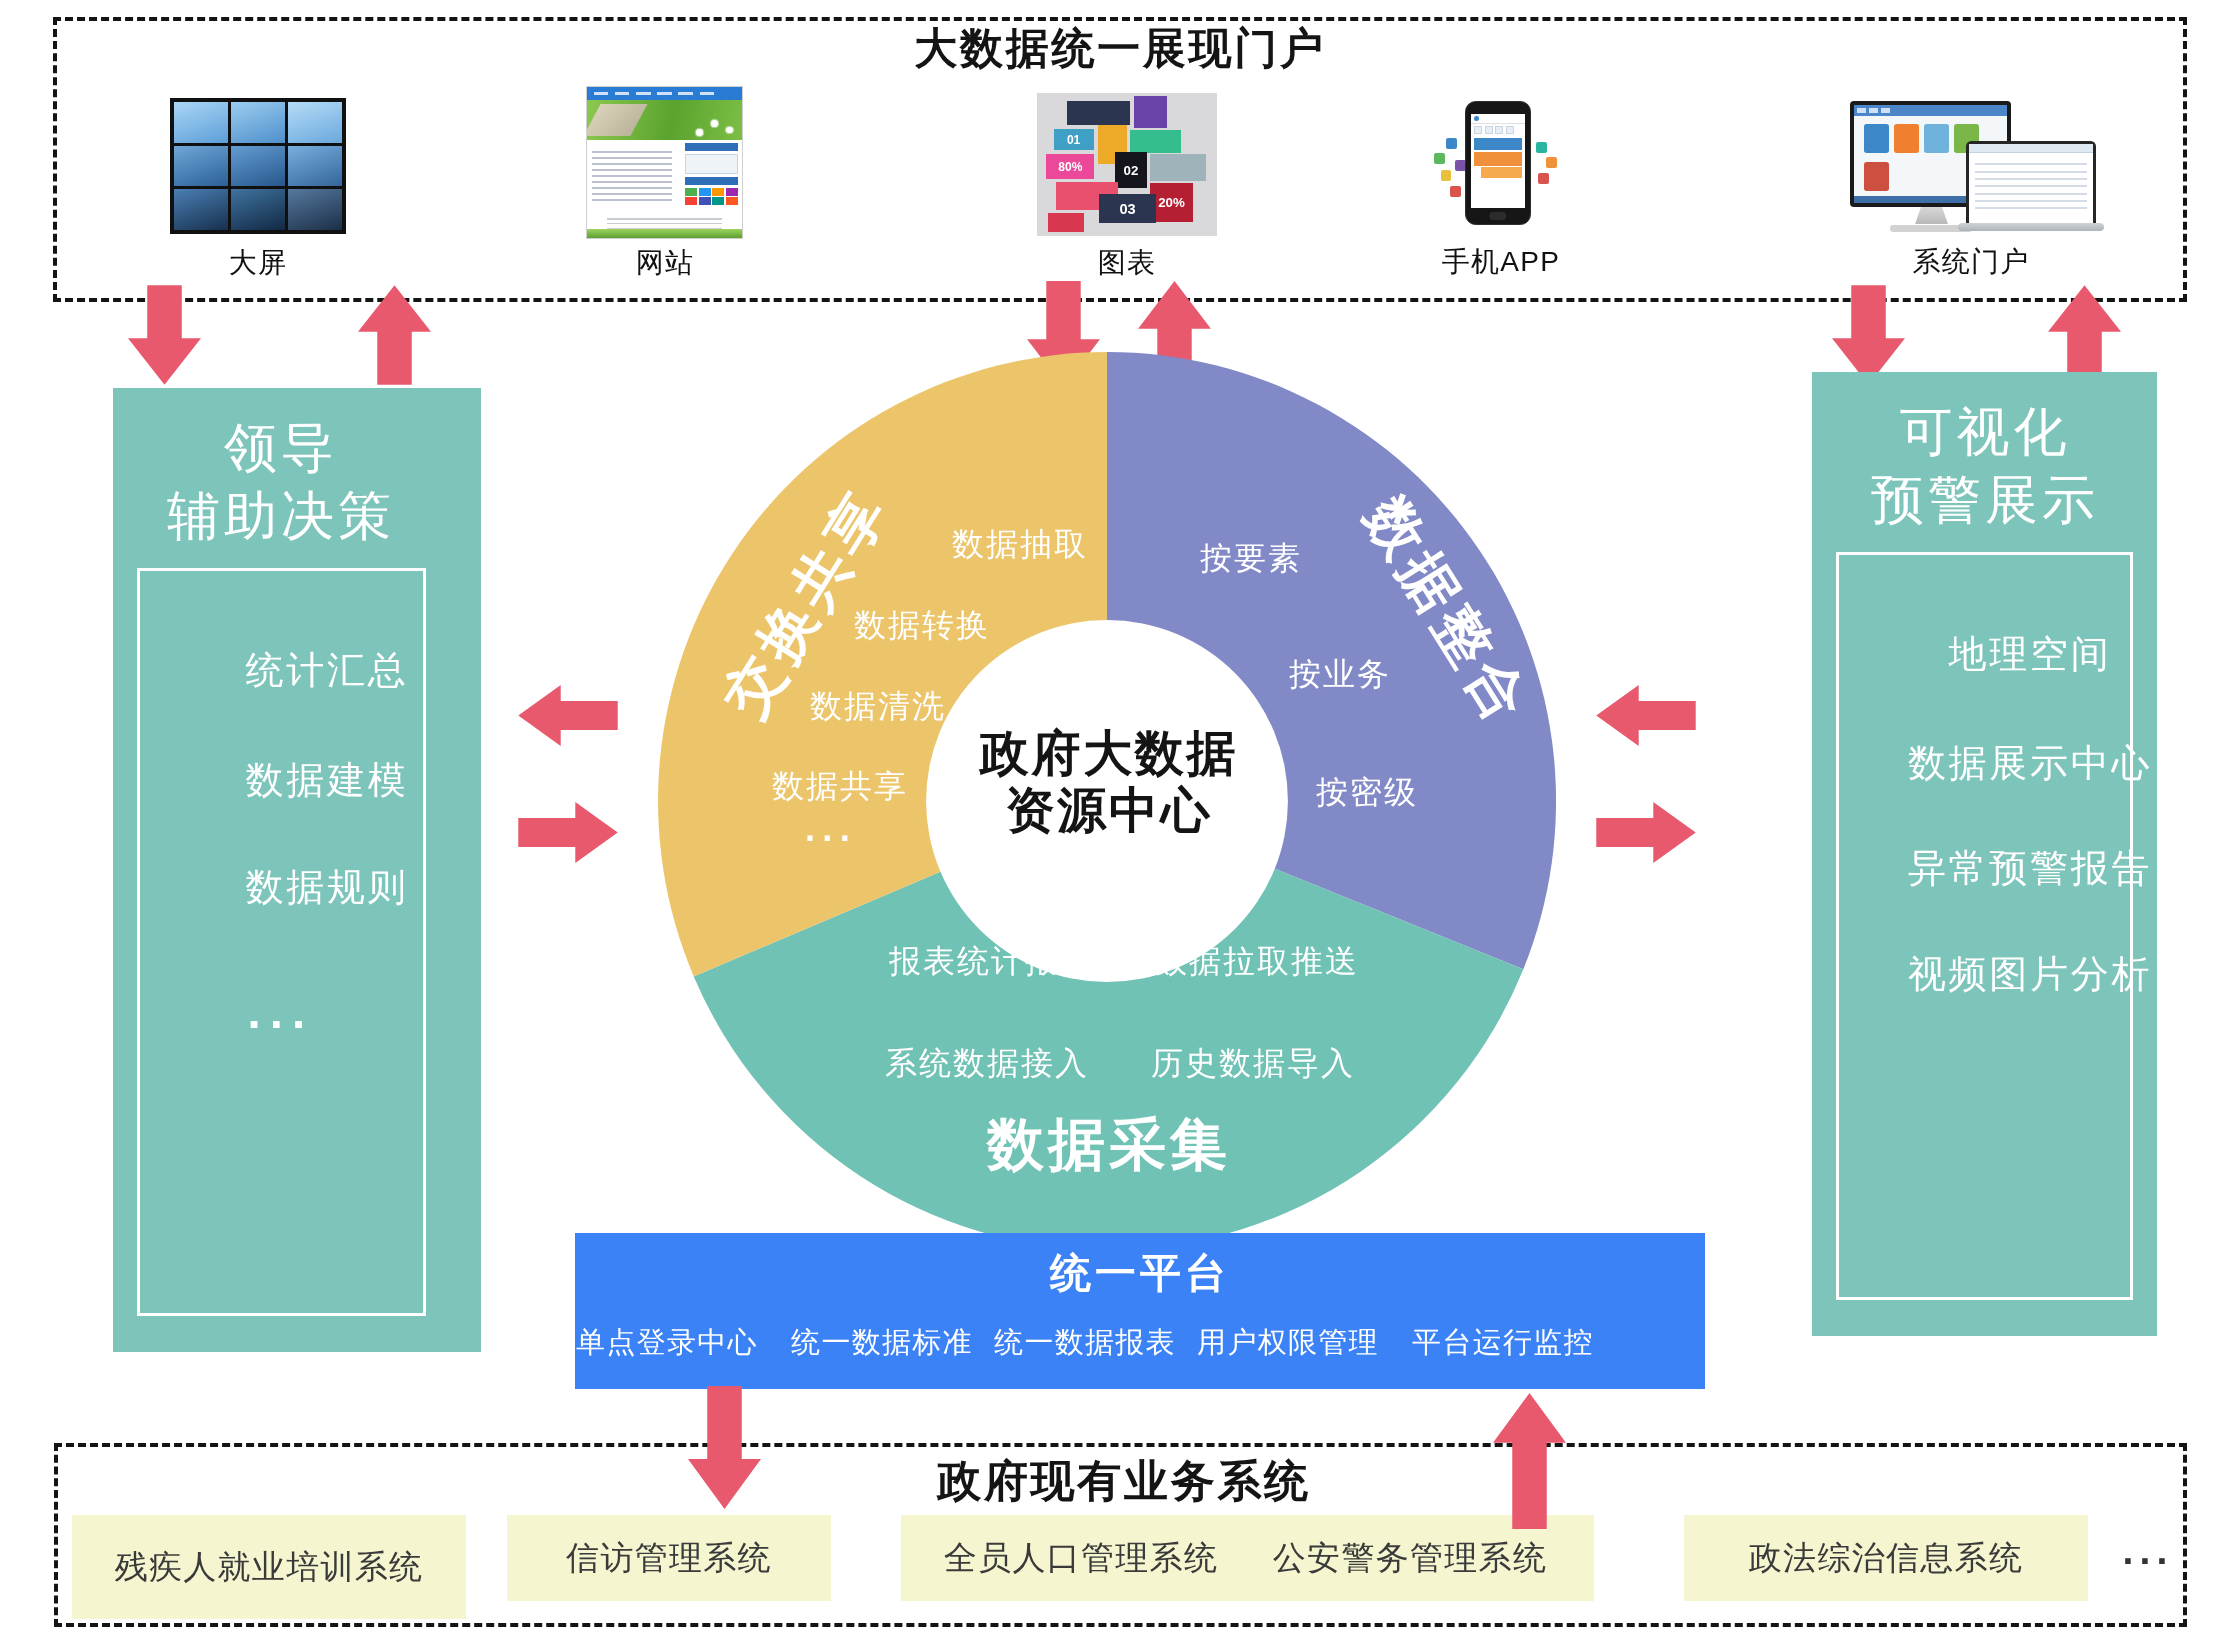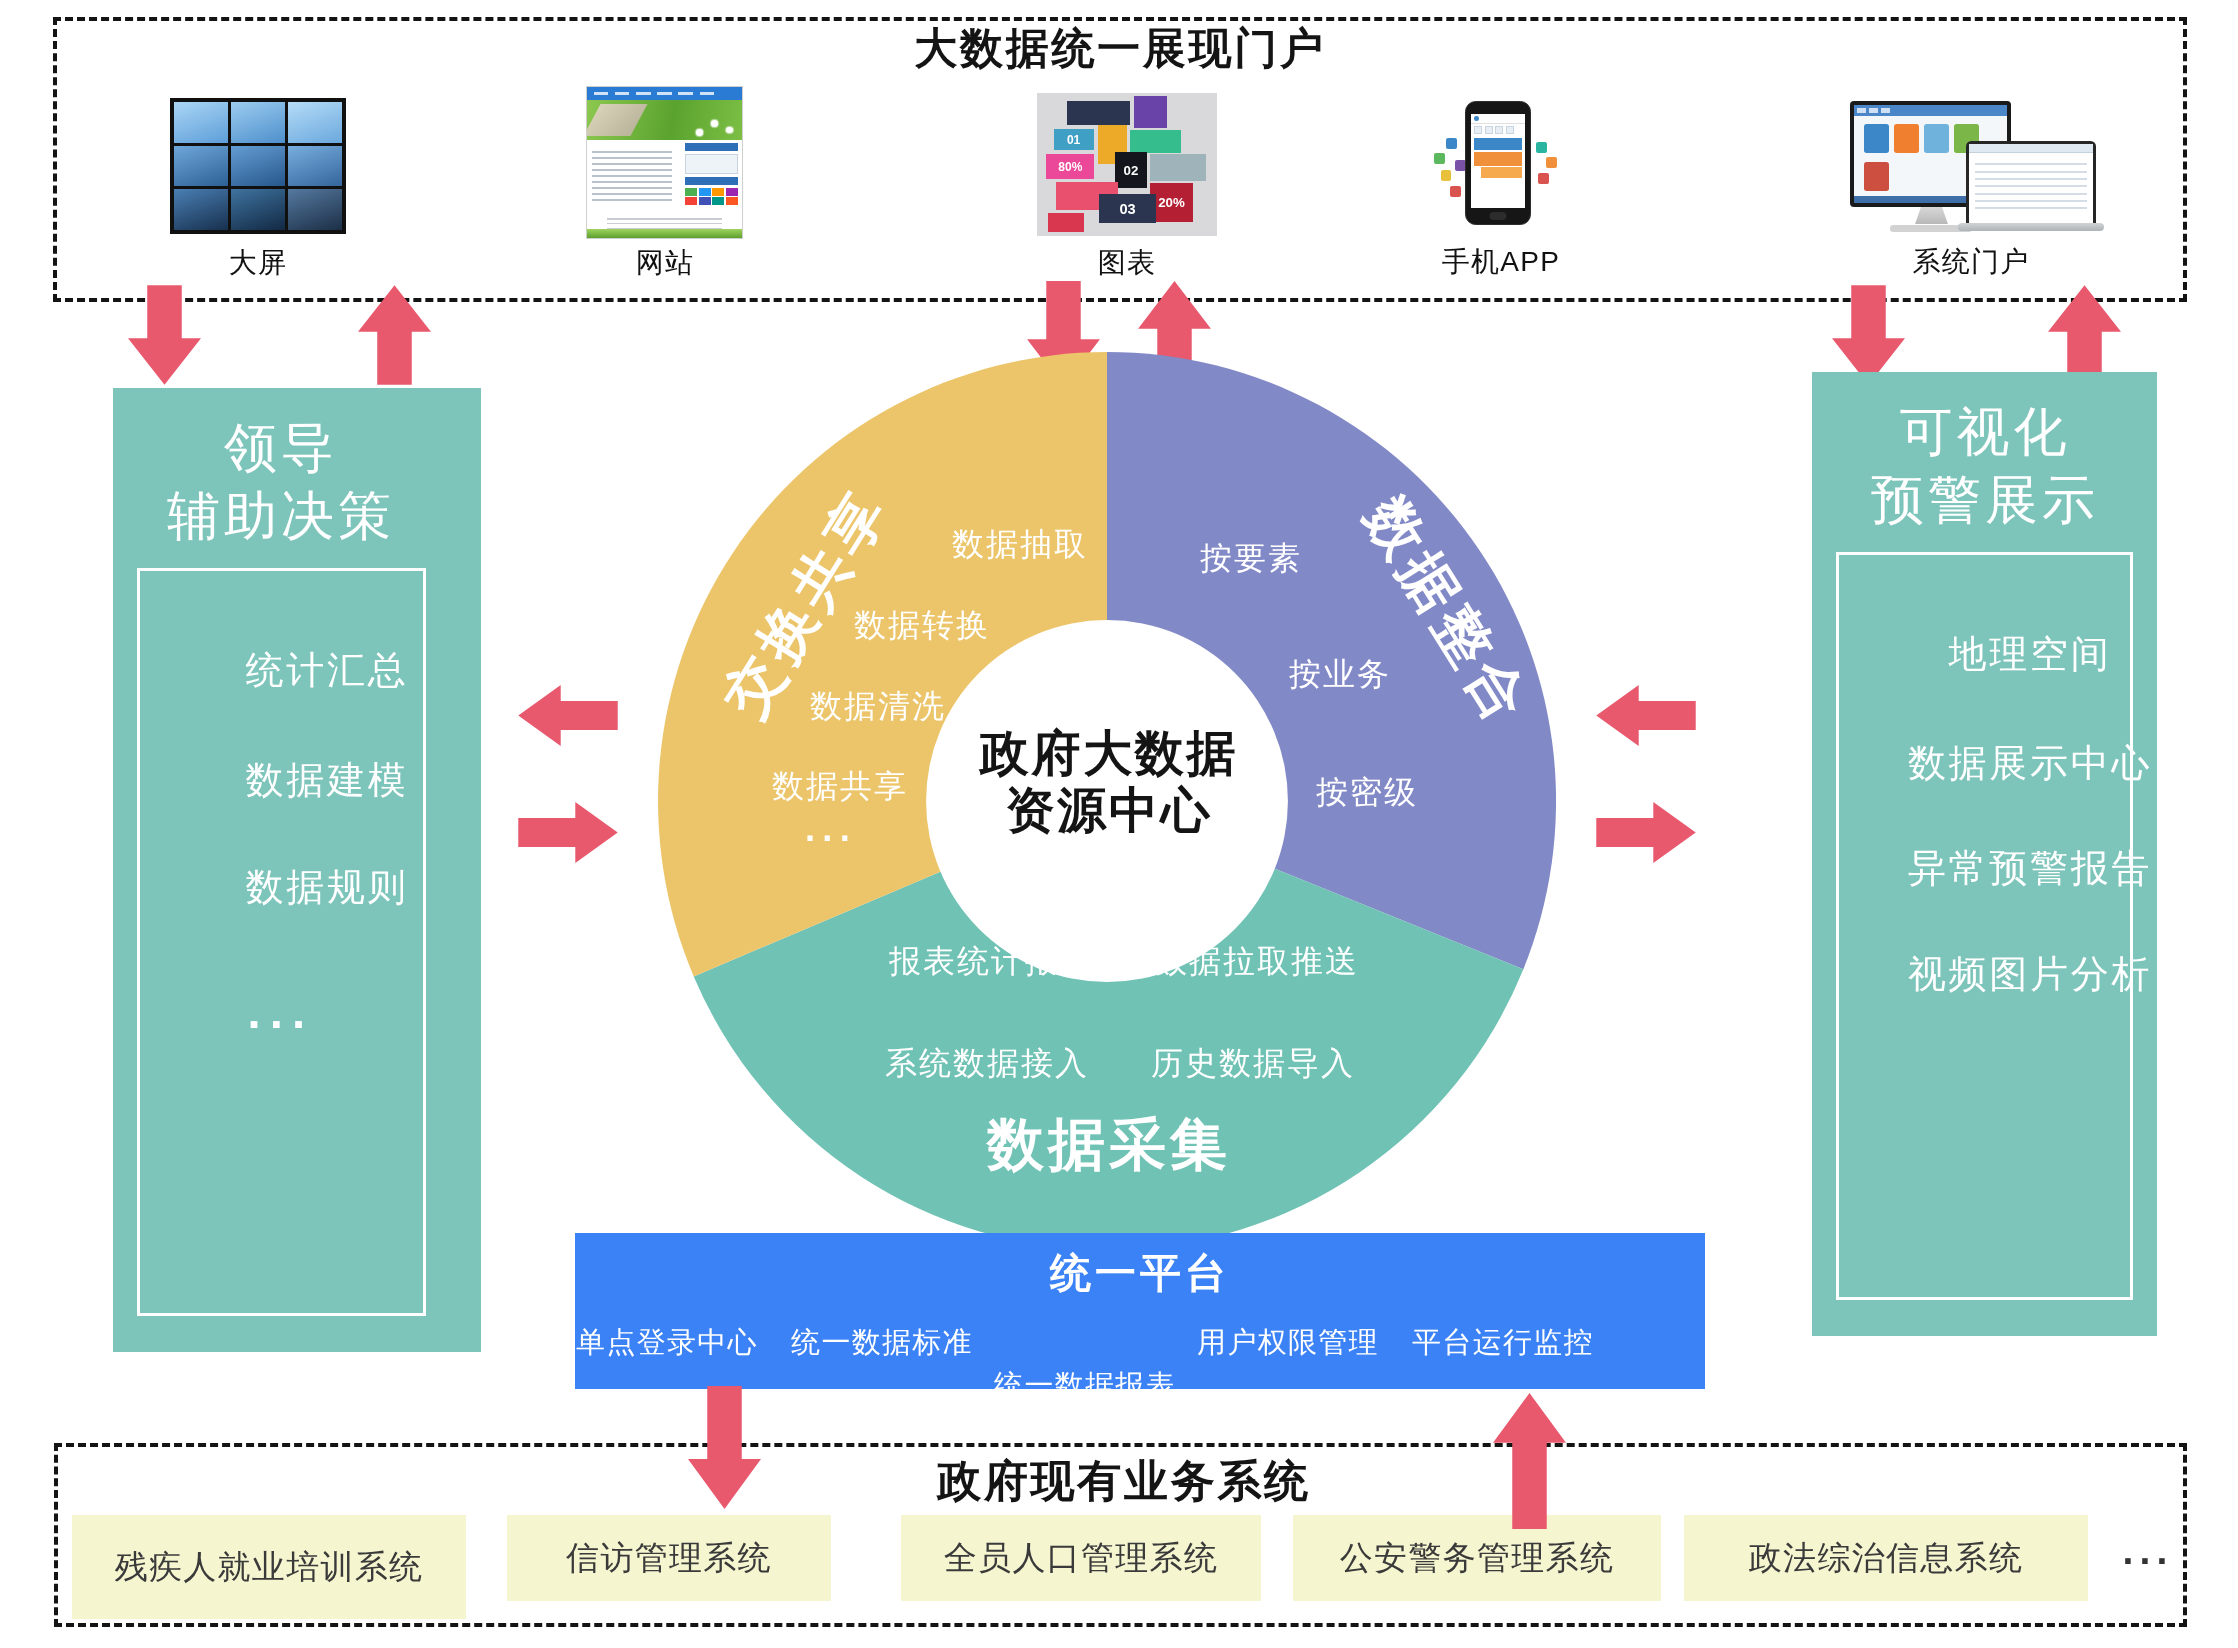--- a/index.html
+++ b/index.html
@@ -292,21 +292,21 @@
   <div class="ctr seg-small" style="left:987px;top:1064px;">系统数据接入</div>
   <div class="ctr seg-small" style="left:1253px;top:1064px;">历史数据导入</div>
 
   <div class="ctr donut-center-txt" style="left:1109px;top:753px;">政府大数据</div>
   <div class="ctr donut-center-txt" style="left:1109px;top:810px;">资源中心</div>
 
   <div class="platform" style="left:575px;top:1233px;width:1130px;height:156px;">
     <div class="ctr platform-title" style="left:565px;top:40px;">统一平台</div>
     <div class="ctr platform-item" style="left:92px;top:110px;">单点登录中心</div>
     <div class="ctr platform-item" style="left:307px;top:110px;">统一数据标准</div>
-    <div class="ctr platform-item" style="left:510px;top:110px;margin-top:43px;">统一数据报表</div>
+    <div class="ctr platform-item" style="left:510px;top:110px;">统一数据报表</div>
     <div class="ctr platform-item" style="left:713px;top:110px;">用户权限管理</div>
     <div class="ctr platform-item" style="left:928px;top:110px;">平台运行监控</div>
   </div>
 
   <svg class="arrow" style="left:688px;top:1386px;z-index:5;" width="73" height="123" viewBox="0 0 110 185">
       <polygon points="29,0 81,0 81,110 110,110 55,185 0,110 29,110" fill="#e8596e"></polygon>
     </svg>
   <svg class="arrow" style="left:1493px;top:1393px;z-index:5;" width="73" height="136" viewBox="0 0 110 205">
       <polygon points="29,205 81,205 81,75 110,75 55,0 0,75 29,75" fill="#e8596e"></polygon>
     </svg>
@@ -316,21 +316,21 @@
 
   <div class="sys-box" style="left:72px;top:1515px;width:394px;height:104px;">
       <span>残疾人就业培训系统</span>
     </div>
   <div class="sys-box" style="left:507px;top:1515px;width:324px;height:86px;">
       <span>信访管理系统</span>
     </div>
   <div class="sys-box" style="left:901px;top:1515px;width:360px;height:86px;">
       <span>全员人口管理系统</span>
     </div>
-  <div class="sys-box" style="left:1293px;top:1515px;width:368px;height:86px;">
+  <div class="sys-box" style="left:1226px;top:1515px;width:368px;height:86px;">
       <span>公安警务管理系统</span>
     </div>
   <div class="sys-box" style="left:1684px;top:1515px;width:404px;height:86px;">
       <span>政法综治信息系统</span>
     </div>
   <div class="ctr more-dots" style="left:2148px;top:1561px;">···</div>
 
 </div>
 
 

